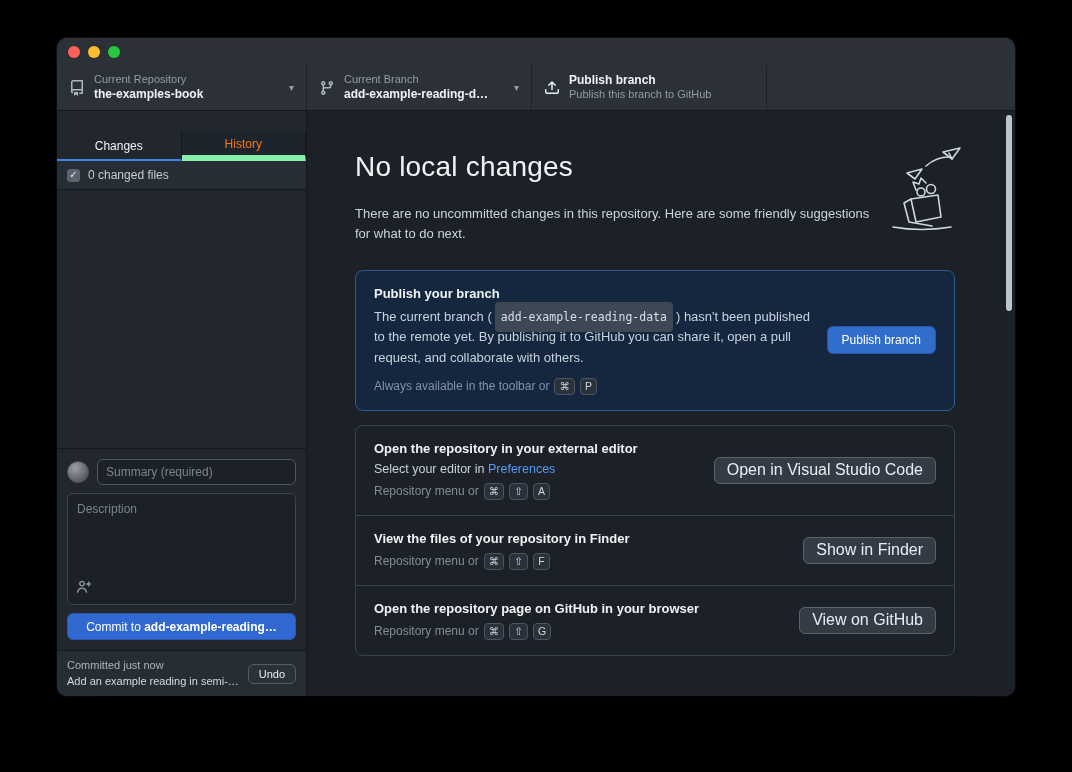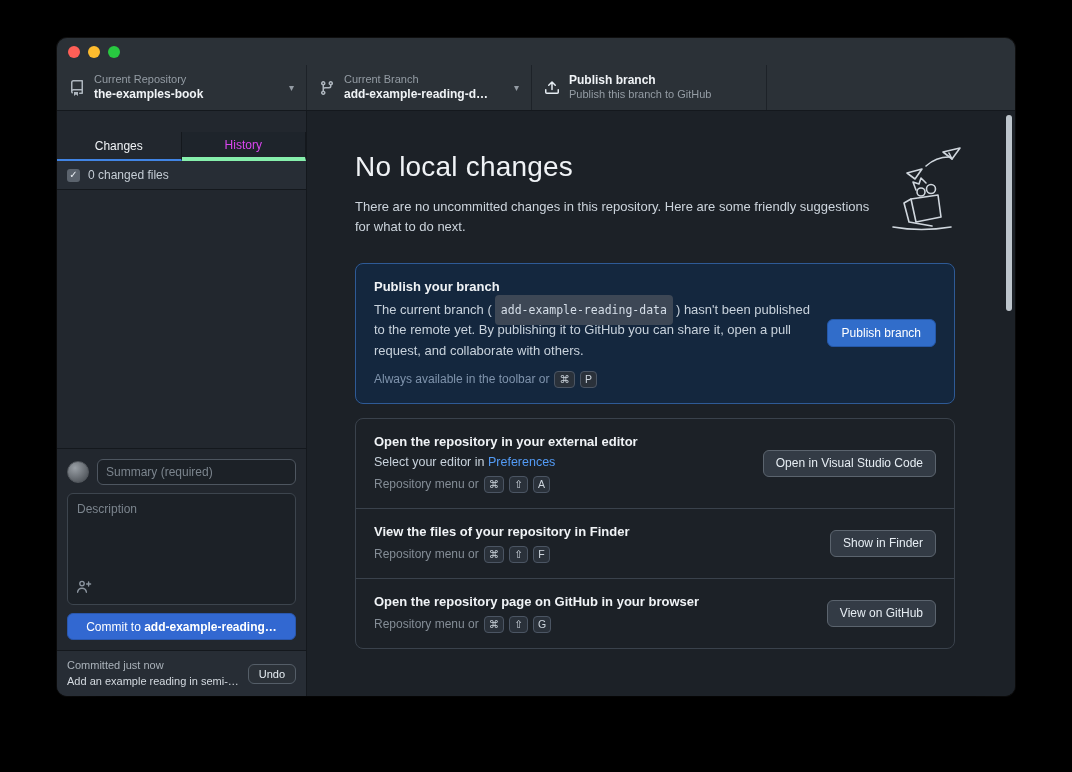--- a/index.html
+++ b/index.html
@@ -32,21 +32,21 @@
   .tb-text { display:flex; flex-direction:column; line-height:1.25; min-width:0; flex:1; }
   .tb-label { font-size:11px; color:#949ca4; white-space:nowrap; }
   .tb-value { font-size:12px; font-weight:700; color:#f0f3f6; white-space:nowrap; overflow:hidden; }
   .chevron { color:#949ca4; font-size:10px; margin-left:auto; }
   
   .content { flex:1; display:flex; min-height:0; }
   
   .sidebar { width:250px; flex:0 0 auto; background:#22272e; border-right:1px solid #14181d; display:flex; flex-direction:column; }
   .tabs { display:flex; height:29px; flex:0 0 auto;margin-top:21px; }
   .tab { flex:1; display:flex; align-items:center; justify-content:center; font-size:12px;
-         color:#d946ef; background:#1e242b; border-bottom:4px solid #86efac; cursor:default; border-top:none; border-left:none; border-right:1px solid #14181d; }
+         color:#f97316; background:#1e242b; border-bottom:6px solid #86efac; cursor:default; border-top:none; border-left:none; border-right:1px solid #14181d; }
   .tab.active { background:#22272e; color:#f0f3f6; border-bottom:2px solid #4184e4; }
   .files-header { height:29px; flex:0 0 auto; display:flex; align-items:center; gap:8px; padding:0 10px;
                   background:#272d35; border-bottom:1px solid #14181d; font-size:12px; color:#c5cdd5; }
   .checkbox { width:13px; height:13px; border-radius:3px; background:#5b636d; color:#e8edf2;
               display:flex; align-items:center; justify-content:center; font-size:10px; line-height:1; cursor:default; }
   .file-list { flex:1; background:#22272e; }
   .commit-box { flex:0 0 auto; padding:10px; border-top:1px solid #14181d; display:flex; flex-direction:column; gap:8px; }
   .summary-row { display:flex; align-items:center; gap:8px; }
   .avatar { width:22px; height:22px; border-radius:50%; flex:0 0 auto;
             background:radial-gradient(circle at 35% 30%, #9aa0a6, #3f444a); border:1px solid #52575d; }
@@ -62,21 +62,21 @@
   .commit-btn .bold { font-weight:700; }
   .undo-box { flex:0 0 auto; height:46px; border-top:1px solid #14181d; background:#272d35;
               display:flex; align-items:center; padding:0 10px; gap:8px; }
   .undo-text { flex:1; min-width:0; }
   .undo-status { font-size:11px; color:#aab2ba; line-height:1.4; }
   .undo-msg { font-size:11px; color:#d4dae0; white-space:nowrap; overflow:hidden; line-height:1.4; }
   .undo-btn { padding:3px 10px; background:#2b3138; border:1px solid #555e68; border-radius:6px;
               color:#e6edf3; font-size:11px; cursor:default; font-family:inherit; }
   
   .main { flex:1; position:relative; background:#1c2127; padding:40px 58px 0 48px; min-width:0; }
-  .page-title { margin:0 0 14px; font-size:28px; font-weight:300; color:#f0f3f6; letter-spacing:.2px; }
+  .page-title { margin:0 0 21px; font-size:28px; font-weight:300; color:#f0f3f6; letter-spacing:.2px; }
   .page-subtitle { margin:0 0 26px; font-size:13px; color:#ccd4dc; line-height:1.55; max-width:515px; }
   .illustration { position:absolute; top:34px; right:50px; }
   .card { width:600px; border-radius:8px; display:flex; gap:16px; align-items:center; padding:15px 18px; }
   .card-left { flex:1; min-width:0; }
   .publish-card { background:#14273e; border:1px solid #2e5a96; margin-bottom:14px; }
   .card-title { font-size:13px; font-weight:700; color:#f0f3f6; margin-bottom:6px; }
   .card-body { font-size:13px; color:#c8d2dc; line-height:1.55; max-width:445px; }
   .branch-code { font-family:"DejaVu Sans Mono","Liberation Mono",monospace; font-size:11.5px;
                  background:#3c4document?;}
   .branch-code { font-family:"DejaVu Sans Mono","Liberation Mono",monospace; font-size:11.5px;
@@ -84,21 +84,21 @@
   .branch-code { font-family:"DejaVu Sans Mono","Liberation Mono",monospace; font-size:11.5px;
                  background:#3d4755; color:#d5dee8; padding:8px 6px; border-radius:4px; margin:0 3px; white-space:nowrap; }
   .hint-row { margin-top:10px; display:flex; align-items:center; gap:5px; font-size:12px; color:#7f93ac; }
   .suggestions .hint-row { color:#848d96; margin-top:7px; }
   .kbd { display:inline-flex; align-items:center; justify-content:center; min-width:17px; height:17px;
          padding:0 4px; background:#2a313a; border:1px solid #4b5563; border-radius:4px;
          font-size:10.5px; color:#cdd5dd; line-height:1; }
   .btn-primary { background:#316dca; border:1px solid #2558a9; border-radius:6px; color:#fff;
                  height:28px; padding:0 14px; font-size:12px; white-space:nowrap; cursor:default; font-family:inherit; }
   .btn-secondary { background:#333b45; border:1px solid #5b646e; border-radius:6px; color:#e6edf3;
-                   height:27px; padding:0 12px; font-size:12px; white-space:nowrap; cursor:default; font-family:inherit; }
+                   height:27px; padding:0 12px; font-size:16px; white-space:nowrap; cursor:default; font-family:inherit; }
   .suggestions { width:600px; border:1px solid #3a424c; border-radius:8px; }
   .suggestion { display:flex; gap:16px; align-items:center; padding:15px 18px; }
   .suggestion + .suggestion { border-top:1px solid #3a424c; }
   .suggestion-line { font-size:12.5px; color:#c8d2dc; margin-top:5px; }
   .link { color:#539bf5; cursor:pointer; text-decoration:none; }
   .scrollbar-thumb { position:absolute; top:4px; right:3px; width:6px; height:196px;
                      background:#cfd7df; opacity:.9; border-radius:3px; }
 </style>
 </head>
 <body>

